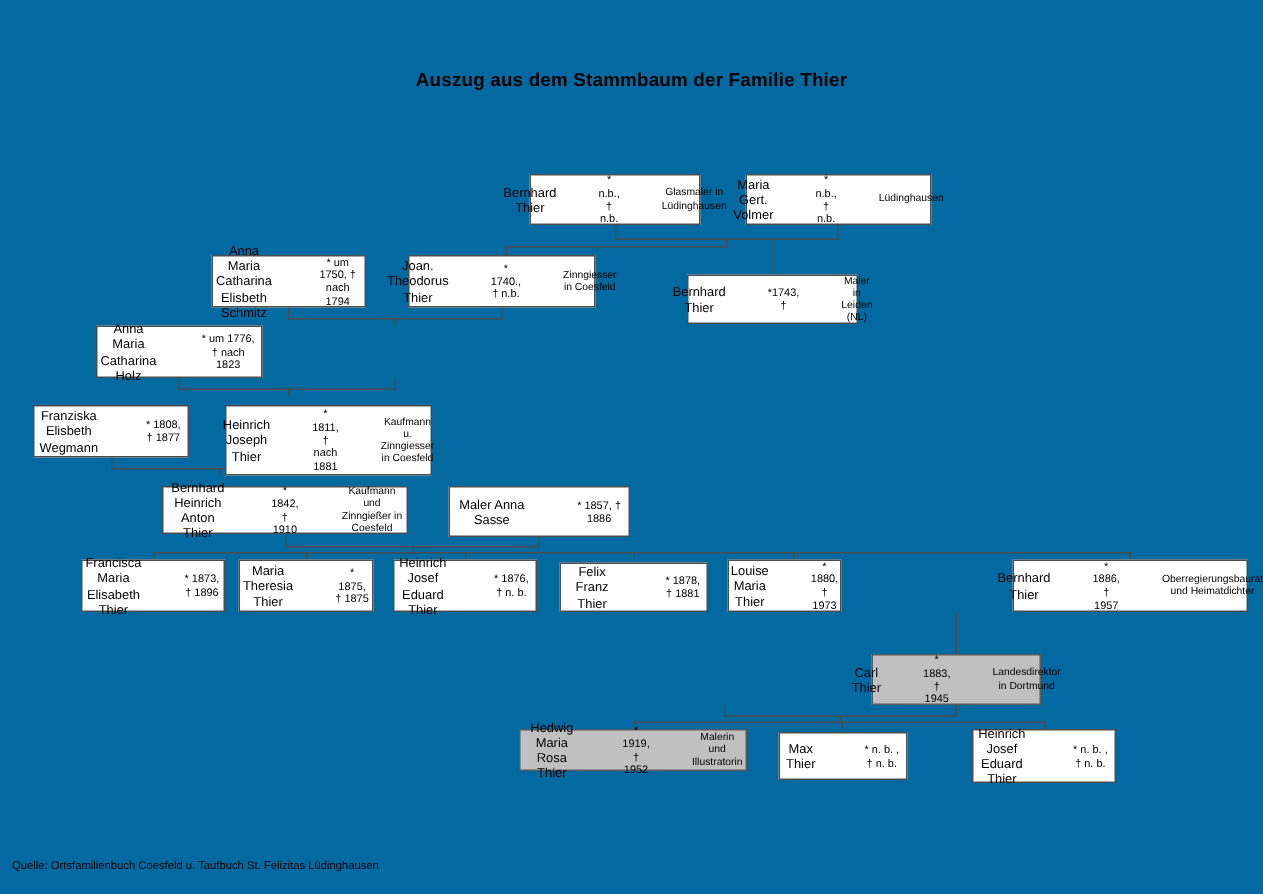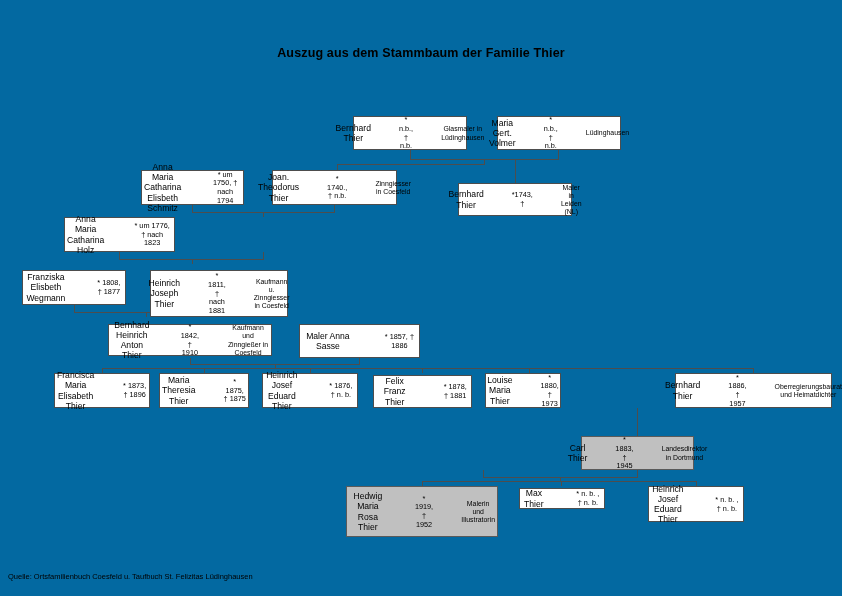--- a/index.html
+++ b/index.html
@@ -228,27 +228,27 @@
     <div class="oc">Oberregierungsbaurat und Heimatdichter</div>
   </div>
 
 
   <div class="node shaded" style="left:581px; top:436px; width:113px; height:34px;">
     <div class="nm">Carl Thier</div>
     <div class="dt">* 1883, † 1945</div>
     <div class="oc">Landesdirektor in Dortmund</div>
   </div>
 
-  <div class="node shaded" style="left:346px; top:486px; width:152px; height:51px;">
+  <div class="node shaded" style="left:346px; top:486px; width:152px; height:28px;">
     <div class="nm">Hedwig Maria Rosa Thier</div>
     <div class="dt">* 1919, † 1952</div>
     <div class="oc">Malerin und Illustratorin</div>
   </div>
 
-  <div class="node" style="left:519px; top:488px; width:86px; height:21px;">
+  <div class="node" style="left:519px; top:488px; width:86px; height:32px;">
     <div class="nm">Max Thier</div>
     <div class="dt">* n. b. , † n. b.</div>
   </div>
 
   <div class="node" style="left:648px; top:486px; width:96px; height:36px;">
     <div class="nm">Heinrich Josef
 Eduard Thier</div>
     <div class="dt">* n. b. , † n. b.</div>
   </div>
 

